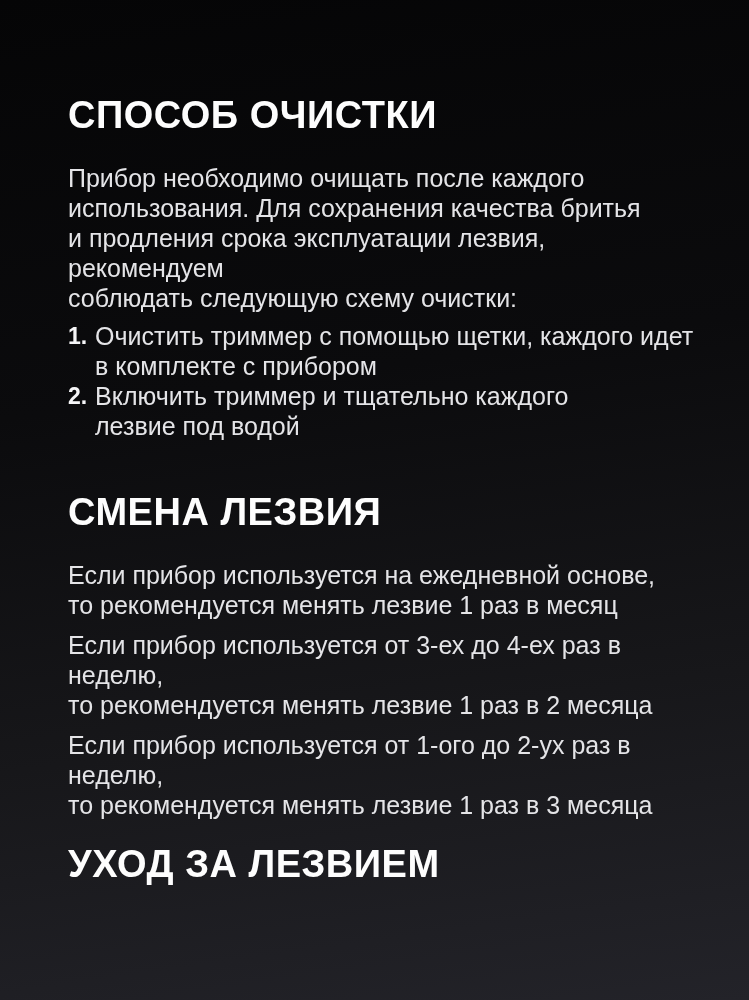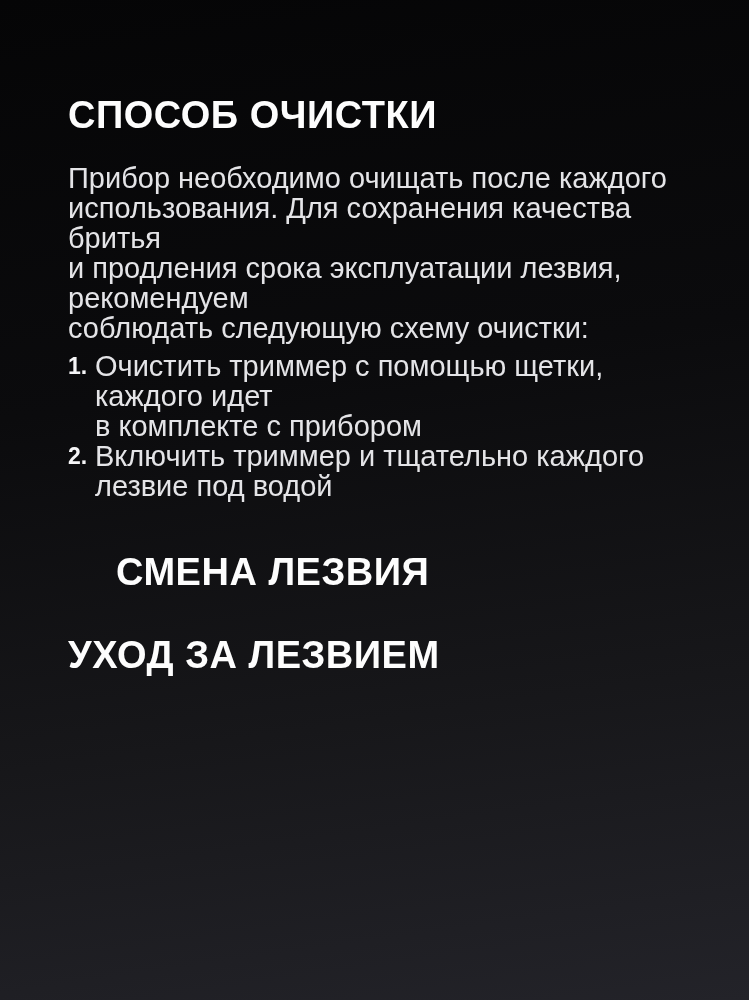--- a/index.html
+++ b/index.html
@@ -22,21 +22,21 @@
   }
   .section-title {
     margin: 0;
     font-size: 38px;
     line-height: 1.15;
     font-weight: 700;
     letter-spacing: 0.5px;
     color: #fdfdfd;
   }
   .body-text {
-    font-size: 29px;
+    font-size: 25px;
     line-height: 30px;
     font-weight: 400;
     color: #e4e4e7;
     white-space: pre-line;
   }
   .intro {
     margin: 25px 0 0 0;
   }
   .steps {
     margin-top: 8px;
@@ -50,24 +50,23 @@
     font-weight: 700;
     color: #f5f5f7;
     font-size: 23px;
     line-height: 30px;
   }
   .step-text {
     flex: 1;
   }
   .section-blade-replacement {
     margin-top: 50px;
-    margin-left: 48px;
   }
   .section-blade-care {
-    margin-top: 40px;
+    margin-top: 23px;
   }
   .para-first {
     margin: 26px 0 0 0;
   }
   .para-next {
     margin: 10px 0 0 0;
   }
 </style>
 </head>
 <body>
@@ -92,20 +91,26 @@
         <span class="step-number">2.</span>
         <span class="body-text step-text">Включить триммер и тщательно каждого
 лезвие под водой</span>
       </div>
     </div>
   </section>
 
   <section class="section-blade-replacement">
     <h2 class="section-title">СМЕНА ЛЕЗВИЯ</h2>
 
+    <p class="body-text para-first">Если прибор используется на ежедневной основе,
+то рекомендуется менять лезвие 1 раз в месяц</p>
+    <p class="body-text para-next">Если прибор используется от 3-ех до 4-ех раз в неделю,
+то рекомендуется менять лезвие 1 раз в 2 месяца</p>
+    <p class="body-text para-next">Если прибор используется от 1-ого до 2-ух раз в неделю,
+то рекомендуется менять лезвие 1 раз в 3 месяца</p>
   </section>
 
   <section class="section-blade-care">
     <h2 class="section-title">УХОД ЗА ЛЕЗВИЕМ</h2>
 
   </section>
 
 </div>
 
 </body></html>

